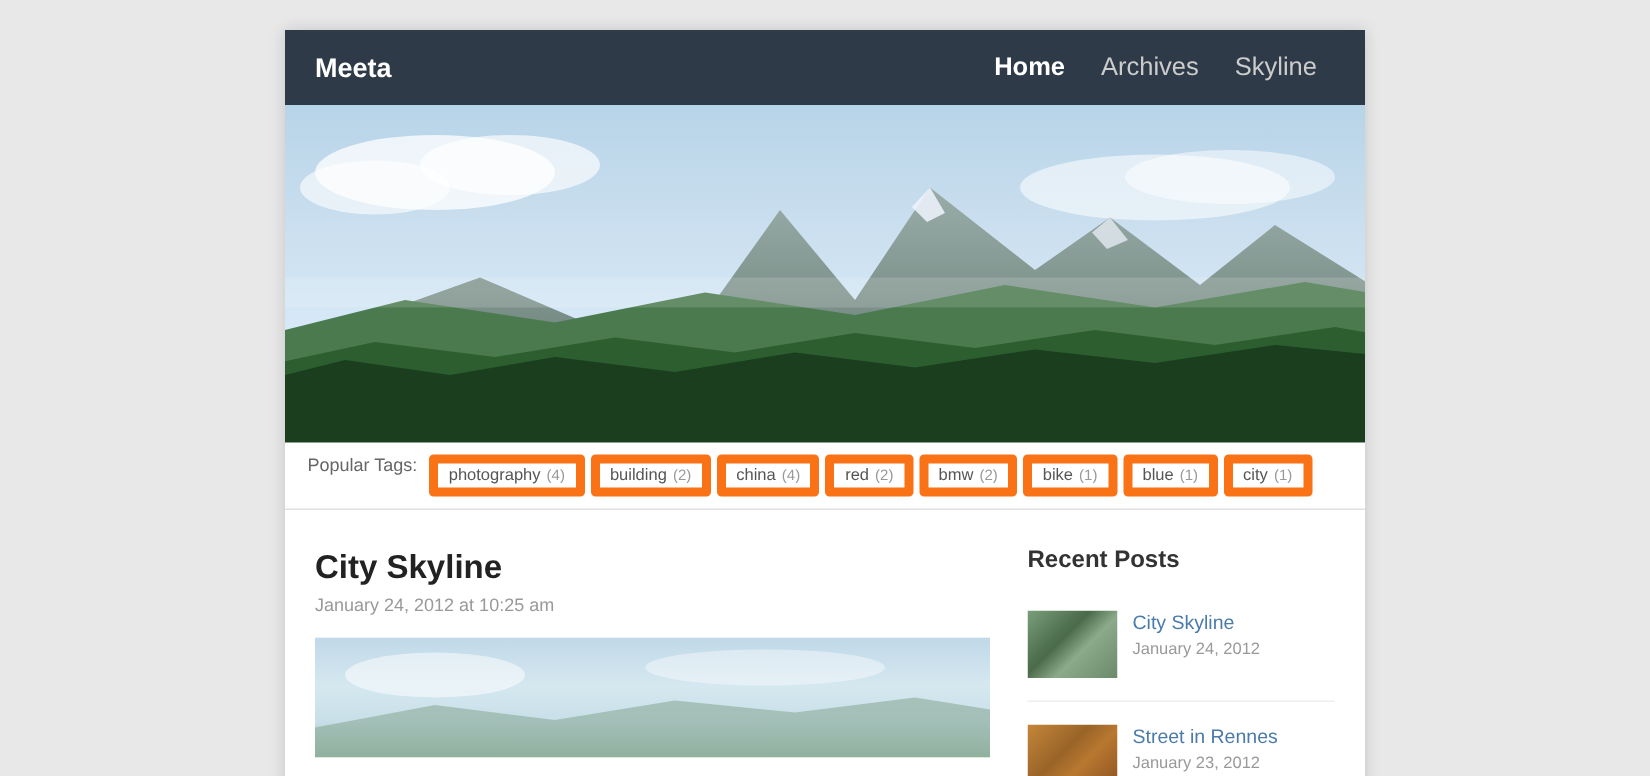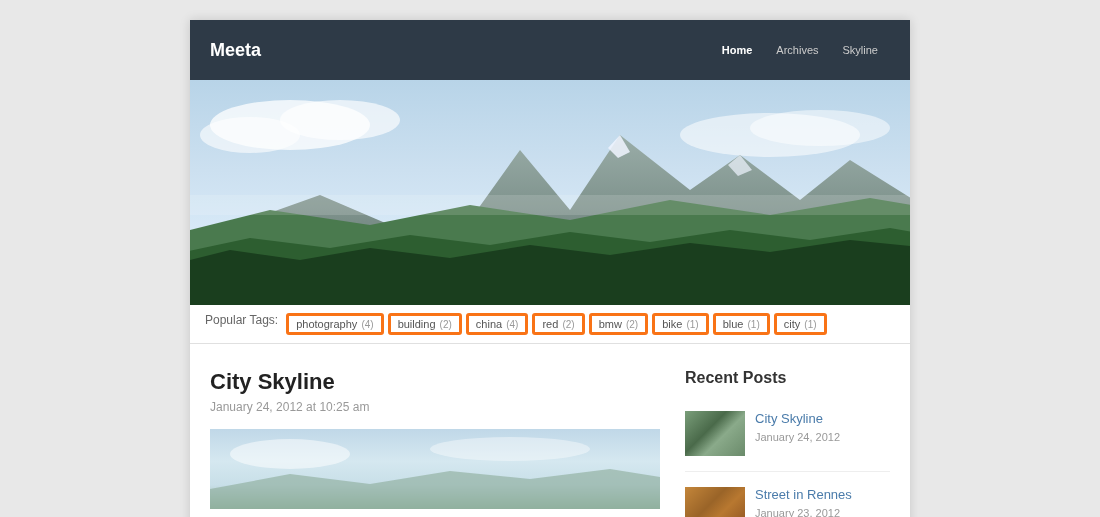--- a/index.html
+++ b/index.html
@@ -15,35 +15,35 @@
       background: #fff;
       box-shadow: 0 0 10px rgba(0,0,0,0.15);
     }
     
     .site-header {
       background-color: #2e3a47;
       display: flex;
       align-items: center;
       justify-content: space-between;
       padding: 0 20px;
-      height: 60px;
+      height: 50px;
     }
     .site-title {
       color: #fff;
       font-size: 18px;
       font-weight: bold;
       font-family: Arial, sans-serif;
     }
     .site-nav {
       display: flex;
       gap: 0;
     }
     .nav-item {
       color: #ccc;
-      font-size: 11px;
+      font-size: 17px;
       font-family: Arial, sans-serif;
       padding: 0 12px;
       cursor: pointer;
       text-decoration: none;
       line-height: 50px;
     }
     .nav-item.active { color: #fff; font-weight: bold; }
     
     .hero-image {
       width: 100%;
@@ -84,21 +84,21 @@
       gap: 4px;
       font-family: Arial, sans-serif;
       font-size: 12px;
     }
     .tags-label {
       color: #666;
       margin-right: 4px;
       font-weight: normal;
     }
     .tag-item {
-      border: 3px solid #f97316;
+      border: 6px solid #f97316;
       border-radius: 3px;
       padding: 2px 7px;
       color: #555;
       font-size: 11px;
       cursor: pointer;
       background: #fff;
     }
     .tag-count {
       color: #999;
       font-size: 10px;

